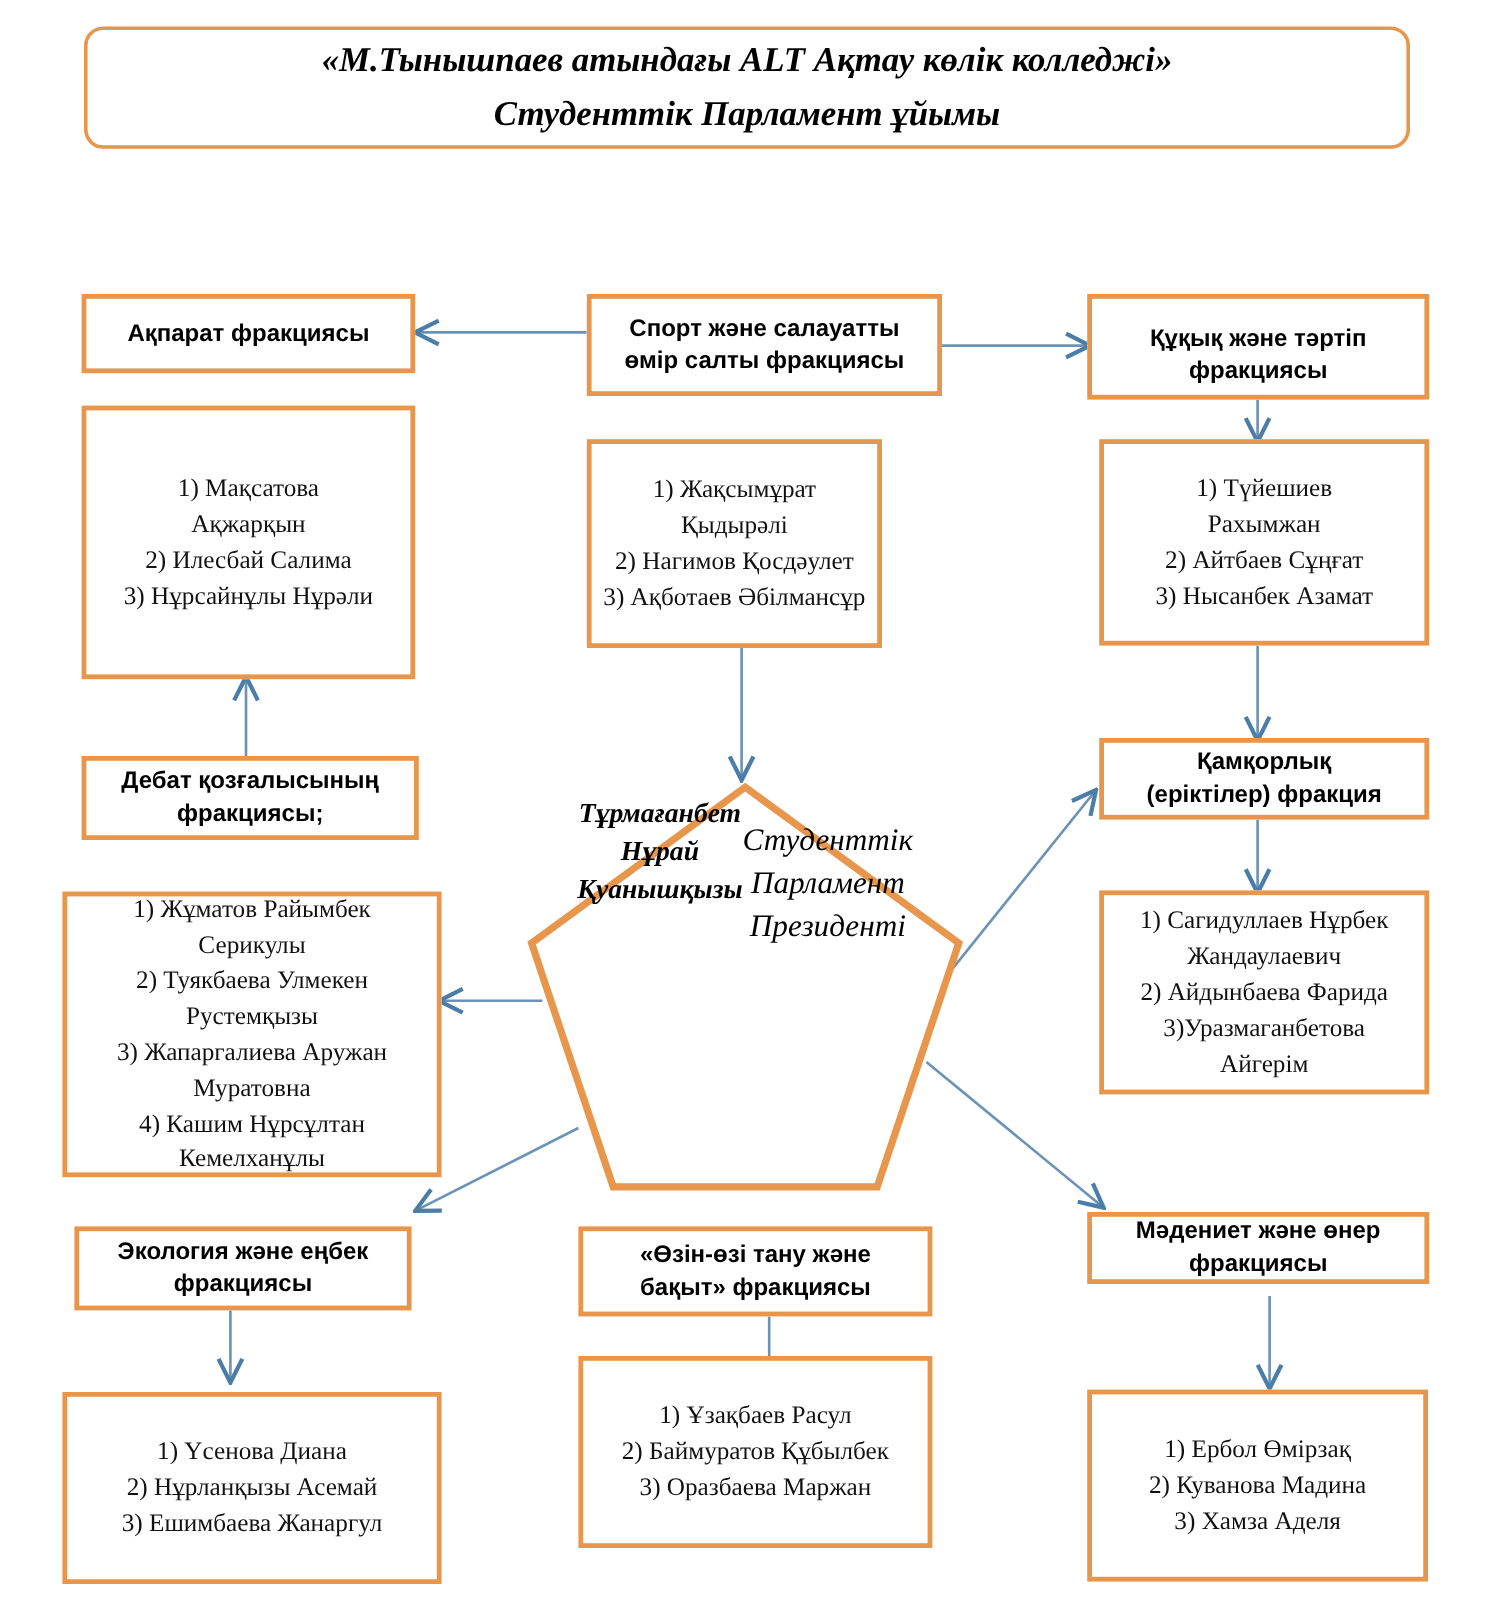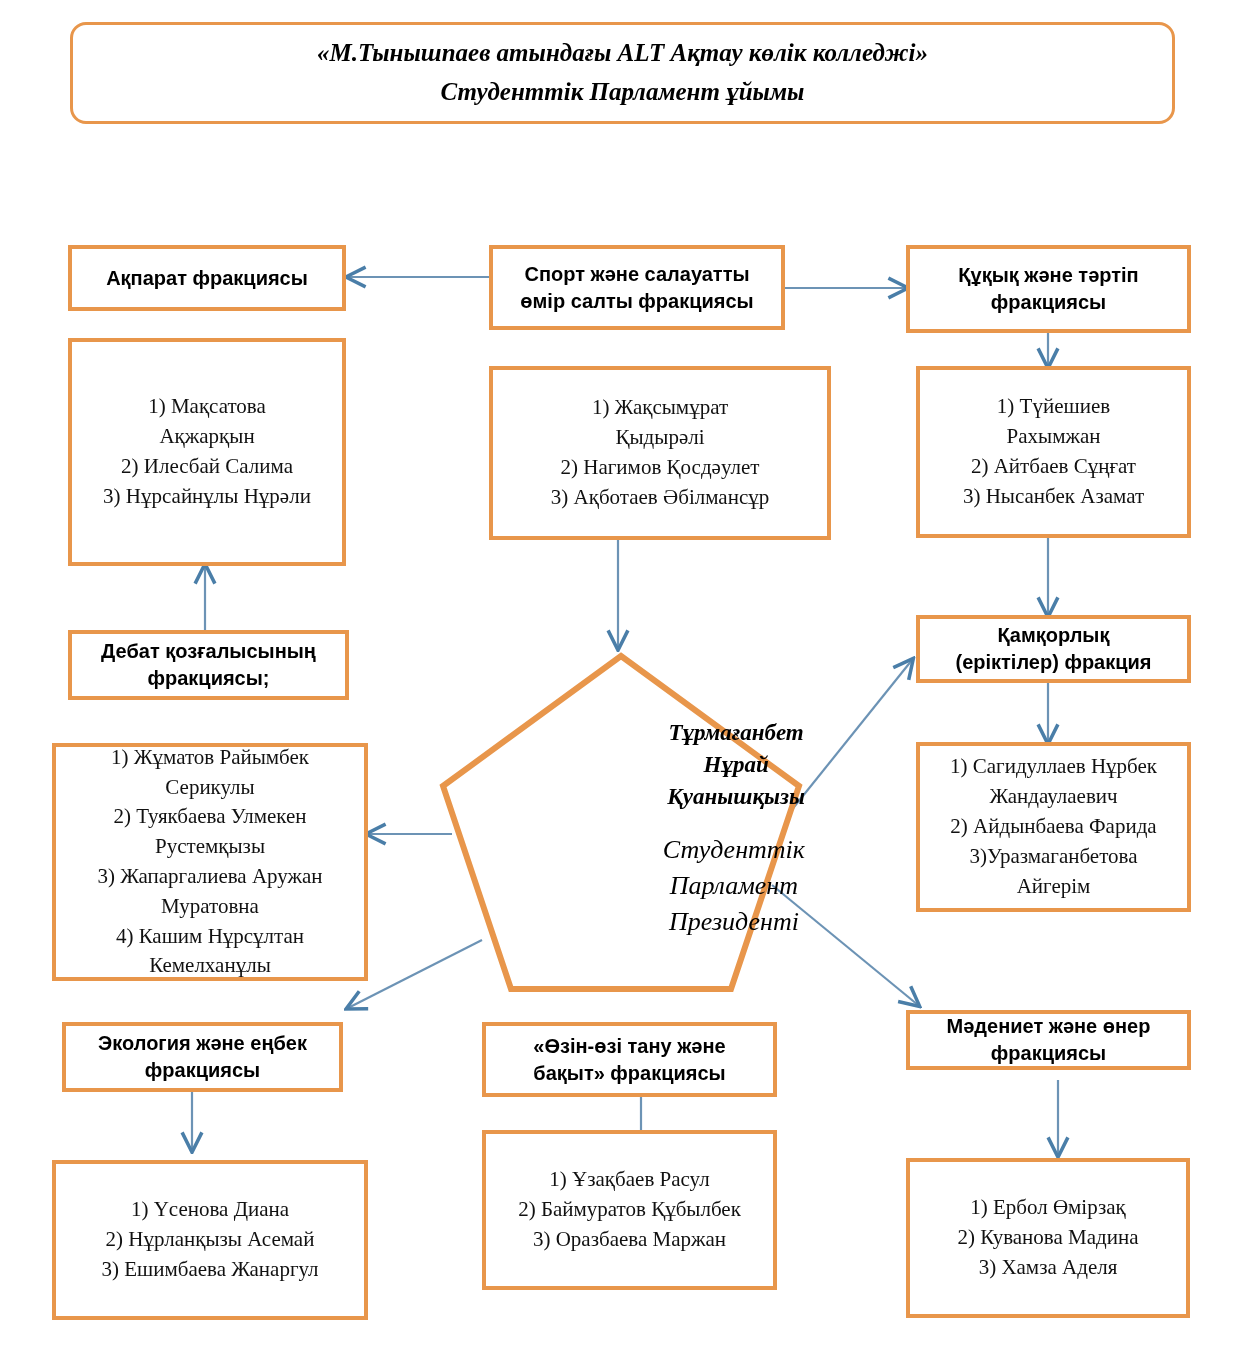--- a/index.html
+++ b/index.html
@@ -59,37 +59,37 @@
     width: 1105px; height: 102px;
     border: 3px solid #E8964B;
     border-radius: 16px;
     background: #fff;
     z-index: 2;
     display: flex; flex-direction: column;
     align-items: center; justify-content: center;
     font-family: "Liberation Serif", "DejaVu Serif", serif;
     font-style: italic;
     font-weight: bold;
-    font-size: 25px;
+    font-size: 29px;
     line-height: 1.55;
     color: #000;
   }
 
   
   #pentagon-wrap {
     position: absolute;
     left: 437px; top: 650px;
     width: 368px; height: 345px;
     z-index: 2;
   }
   #pentagon-wrap svg { position: absolute; inset: 0; }
   #pentagon-text {
     position: absolute; inset: 0;
-    display: flex; flex-direction: column;
-    align-items: flex-end; justify-content: center;
+    display: flex; flex-direction: row;
+    align-items: flex-start; justify-content: center;
     text-align: center;
     font-family: "Liberation Serif", "DejaVu Serif", serif;
     font-style: italic;
     color: #000;
     padding-top: 12px;
   }
   #pentagon-name {
     font-weight: bold;
     font-size: 23px;
     line-height: 1.38;
@@ -159,30 +159,30 @@
       <div>3) Нұрсайнұлы Нұрәли</div>
     </div>
   </div>
 
   <div class="node head" style="left:489px; top:245px; width:296px; height:85px;">
     <div class="txt">
       <div>Спорт және салауатты</div>
       <div>өмір салты фракциясы</div>
     </div>
   </div>
-  <div class="node list" style="left:489px; top:366px; width:342px; height:174px;">
+  <div class="node list" style="left:489px; top:366px; width:246px; height:174px;">
     <div class="txt">
       <div>1) Жақсымұрат</div>
       <div>Қыдырәлі</div>
       <div>2) Нагимов Қосдәулет</div>
       <div>3) Ақботаев Әбілмансұр</div>
     </div>
   </div>
 
-  <div class="node head" style="left:906px; top:245px; width:285px; height:88px;">
+  <div class="node head" style="left:906px; top:245px; width:285px; height:88px;align-items:flex-end;">
     <div class="txt">
       <div>Құқық және тәртіп</div>
       <div>фракциясы</div>
     </div>
   </div>
   <div class="node list" style="left:916px; top:366px; width:275px; height:172px;">
     <div class="txt">
       <div>1) Түйешиев</div>
       <div>Рахымжан</div>
       <div>2) Айтбаев Сұңғат</div>

